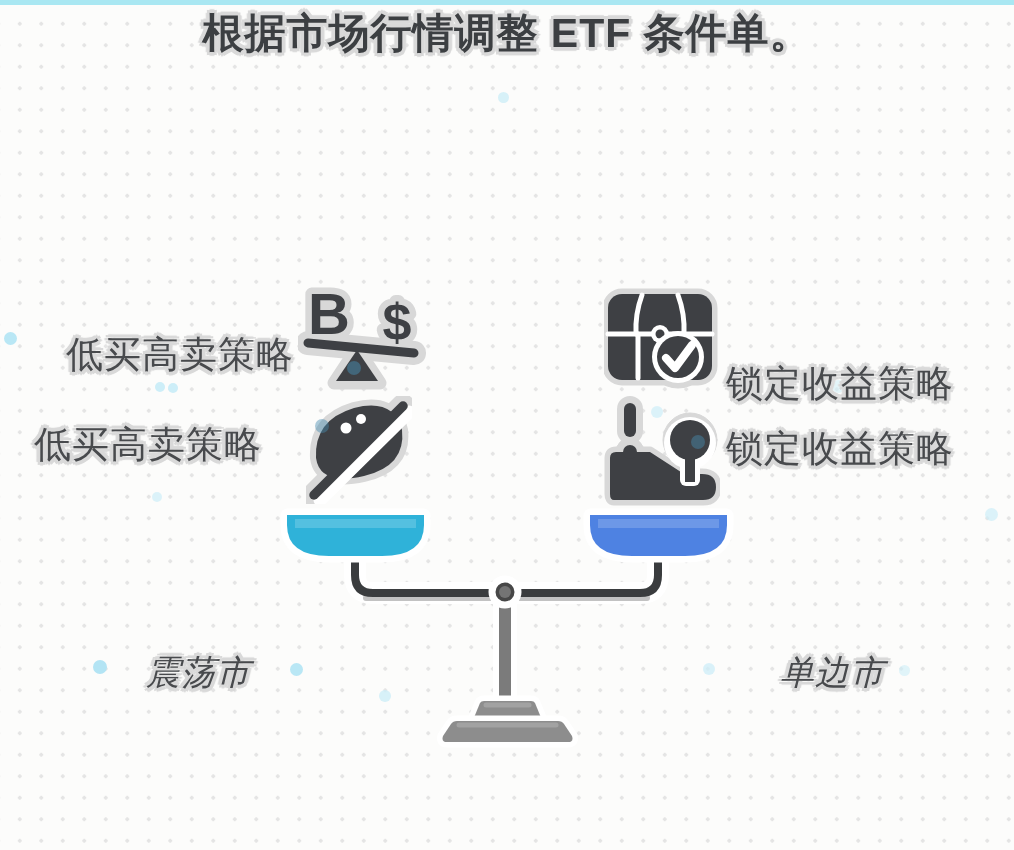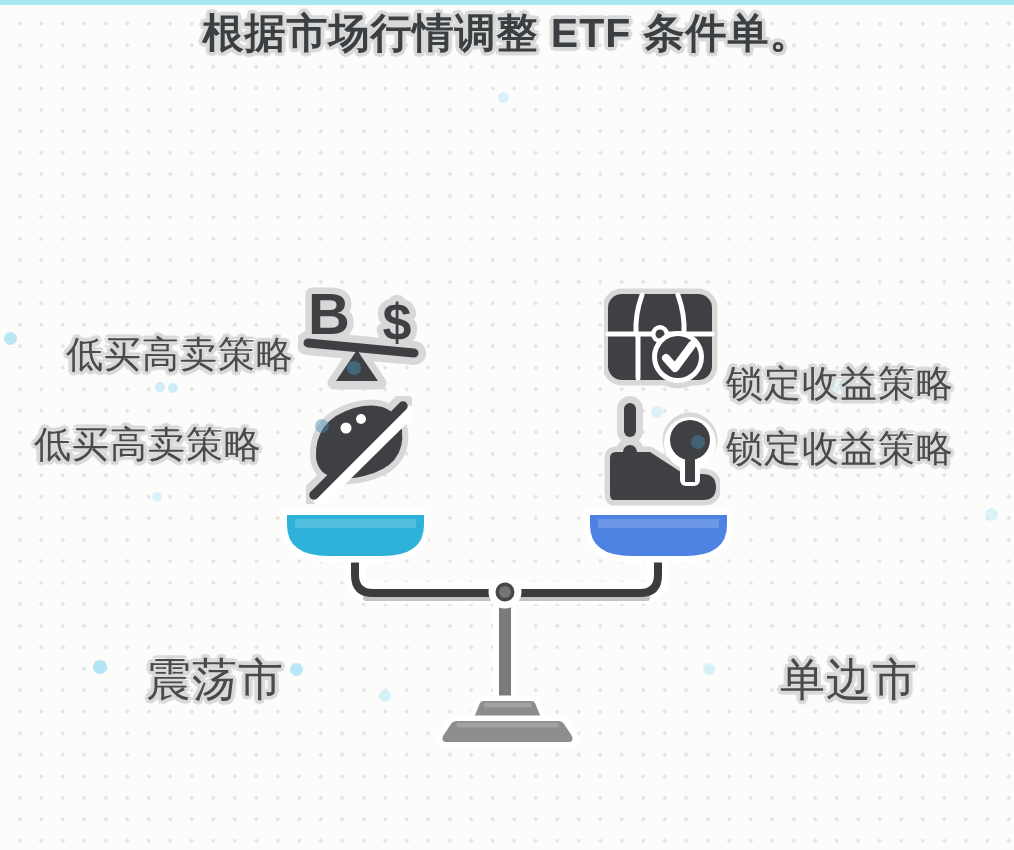--- a/index.html
+++ b/index.html
@@ -25,21 +25,21 @@
     text-shadow:
       3px 0 0 #d9d9d9,-3px 0 0 #d9d9d9,0 3px 0 #d9d9d9,0 -3px 0 #d9d9d9,
       2.6px 2.6px 0 #d9d9d9,-2.6px 2.6px 0 #d9d9d9,2.6px -2.6px 0 #d9d9d9,-2.6px -2.6px 0 #d9d9d9,
       4px 0 1px #dedede,-4px 0 1px #dedede,0 4px 1px #dedede,0 -4px 1px #dedede;
   }
   .title{
     left:0;top:6px;width:1014px;text-align:center;
     font-size:41px;font-weight:bold;color:#3c3f42;
   }
   .item-label{font-size:37px;}
-  .market-label{font-size:45px;}
+  .market-label{font-size:34px;font-style:italic;}
   .icon-svg{position:absolute;}
 </style>
 </head>
 <body>
 
 <div id="stage">
 
   <div class="topbar"></div>
 
   <div class="decor-dot" style="left:498px;top:92px;width:11px;height:11px;opacity:.8"></div>

